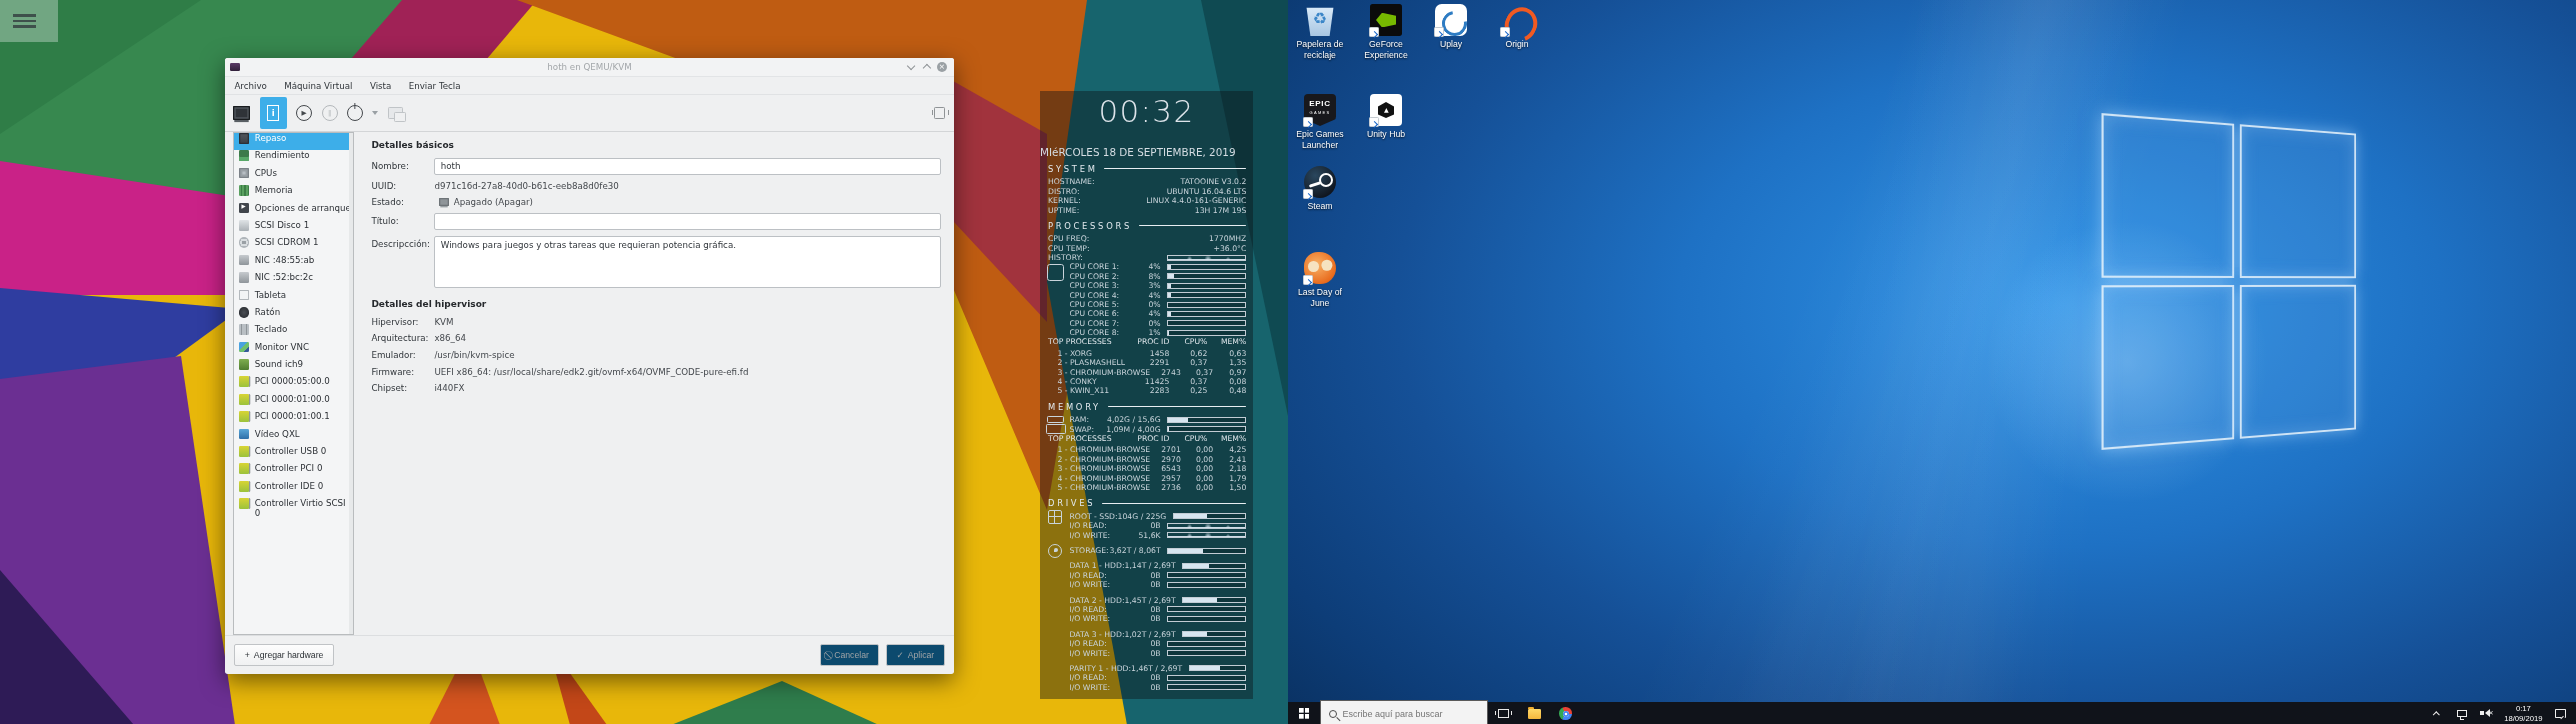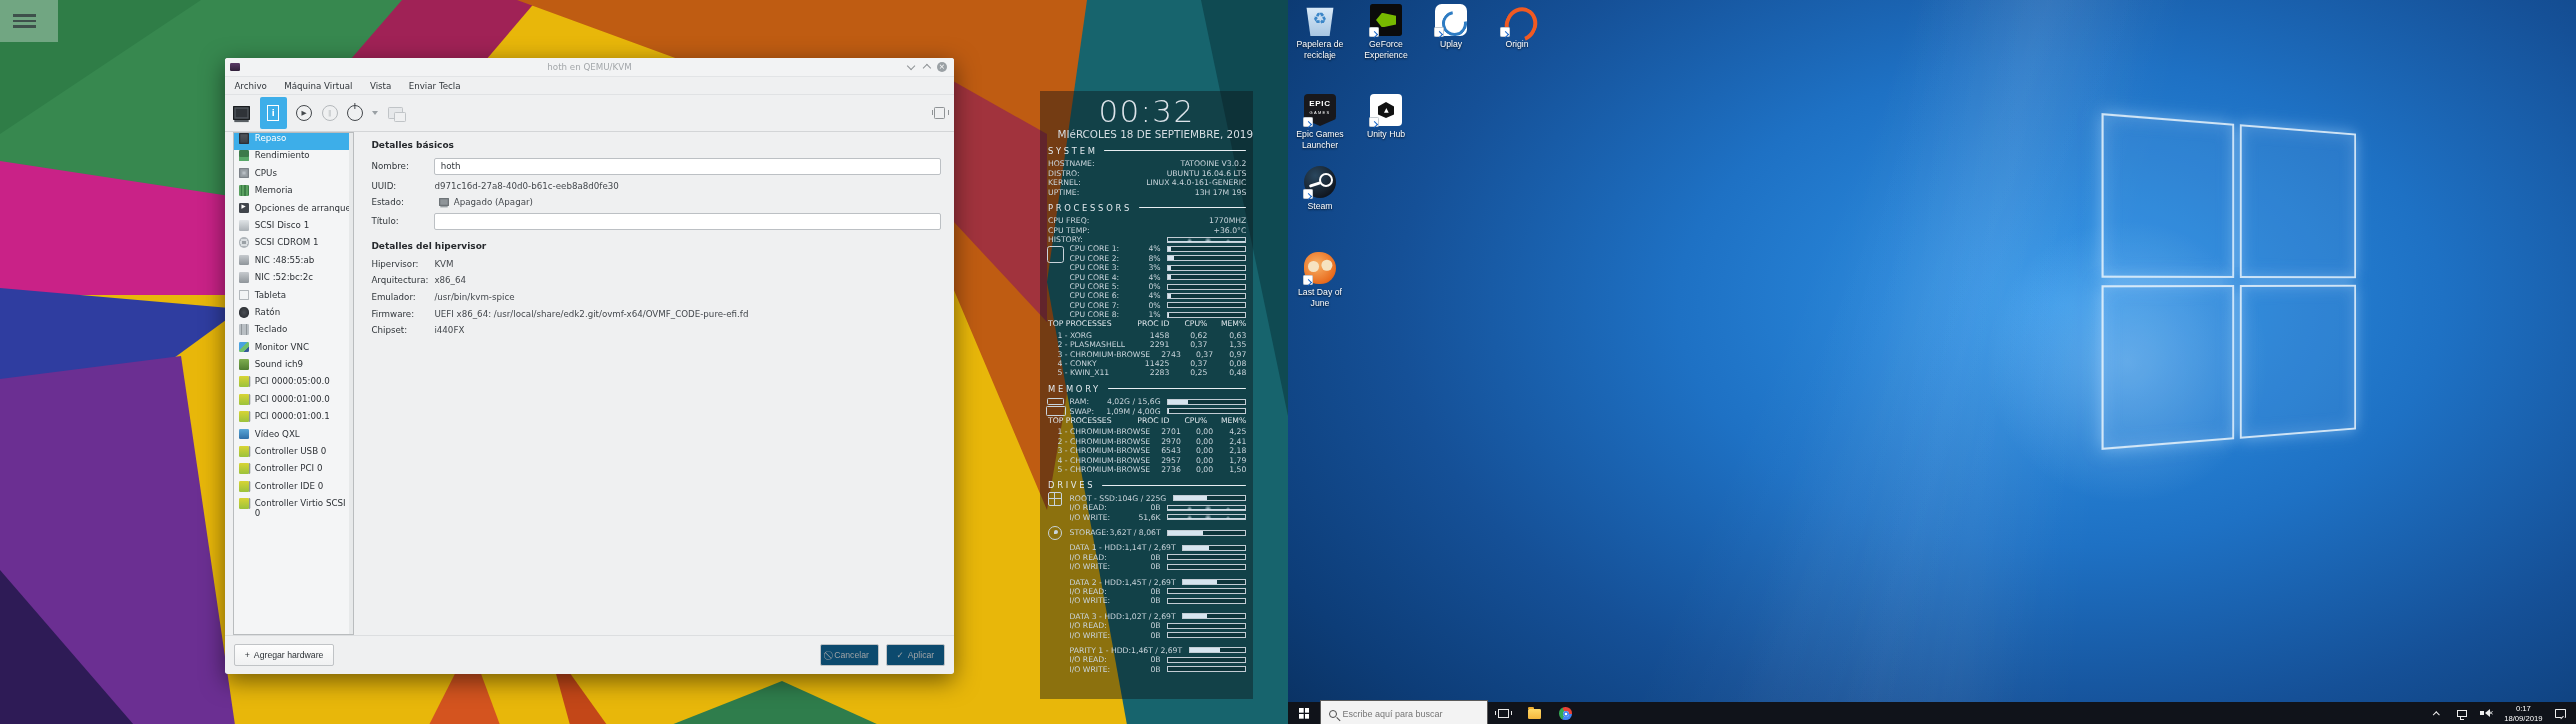--- a/index.html
+++ b/index.html
@@ -78,21 +78,21 @@
   .staico{width:10px;height:7.4px;background:#8f9599;box-shadow:inset 0 0 0 1.3px #6e7478,0 2.7px 0 -1.3px #9aa0a4;border-radius:0.7px}
   .ta{flex:1;height:52px;border:0.7px solid #bcc0c4;border-radius:2px;background:#fff;padding:3.4px 5.4px;font-size:8.7px;color:#31363b;resize:none;font-family:inherit}
   .hyprow{display:flex;margin-bottom:6.7px}
   .wfoot{position:absolute;bottom:0;height:39px;left:0;right:0;display:flex;align-items:center;padding:0 9.4px;border-top:0.7px solid #dcdee0}
   .btn{height:22px;padding:0 9.4px;border:0.7px solid #c0c3c6;border-radius:2px;background:linear-gradient(#fdfdfd,#f0f1f2);font-size:8.7px;color:#2d3136;display:flex;align-items:center;gap:4px}
   .btn.dis{color:#9fa3a6;background:#0c4a6e}
   .spacer{flex:1}
   
   #conky{position:absolute;left:1040px;top:91px;width:213px;height:608px;background:rgba(12,16,22,.42);color:#c9d4db;overflow:hidden;padding-top:2.7px}
   .ck-clock{text-align:center;font-size:31px;font-weight:300;color:#dde4ea;letter-spacing:1.3px;line-height:1.1}
-  .ck-date{text-align:right;font-size:10.4px;color:#d5dde3;margin-top:0}
+  .ck-date{text-align:left;font-size:10.4px;color:#d5dde3;margin-top:18px}
   .sec{display:flex;align-items:center;margin:6px 6.7px 3.4px 8px;color:#e2e9ee;font-size:8.4px;letter-spacing:2.7px;white-space:nowrap}
   .sec::after{content:"";flex:1;height:1.3px;background:#e8eef2;margin-left:6.7px;border-radius:0.7px}
   .c-row{display:flex;align-items:center;height:9.4px;font-size:7.7px;margin:0 6.7px 0 29.5px;position:relative;white-space:nowrap}
   .c-row.ml12{margin-left:8px}
   .c-row.sp{height:6px}
   .c-lab{white-space:nowrap}
   .c-val{flex:1;text-align:right;white-space:nowrap}
   .c-bar{width:79px;height:6px;border:0.7px solid #c2ccd4;margin-left:6.7px;display:none;background:rgba(0,0,0,.18)}
   .c-bar.bar{display:block}
   .c-bar .fill{display:block;height:100%;background:#d7e5ef}
@@ -364,20 +364,24 @@
         </div>
         <div class="frow starow">
           <span class="flab">Estado:</span>
           <span class="staico"></span>
           <span class="pval">Apagado (Apagar)</span>
         </div>
         <div class="frow">
           <span class="flab">Título:</span>
           <input class="inp" value="" style="">
         </div>
+        <div class="frow" style="align-items:flex-start">
+          <span class="flab" style="padding-top:2.7px">Descripcción:</span>
+          <textarea class="ta" style="">Windows para juegos y otras tareas que requieran potencia gráfica.</textarea>
+        </div>
         <div class="h1" style="margin-top:10.7px">Detalles del hipervisor</div>
         <div>
 
             <div class="hyprow">
               <span class="flab">Hipervisor:</span>
               <span class="pval">KVM</span>
             </div>
 
             <div class="hyprow">
               <span class="flab">Arquitectura:</span>

